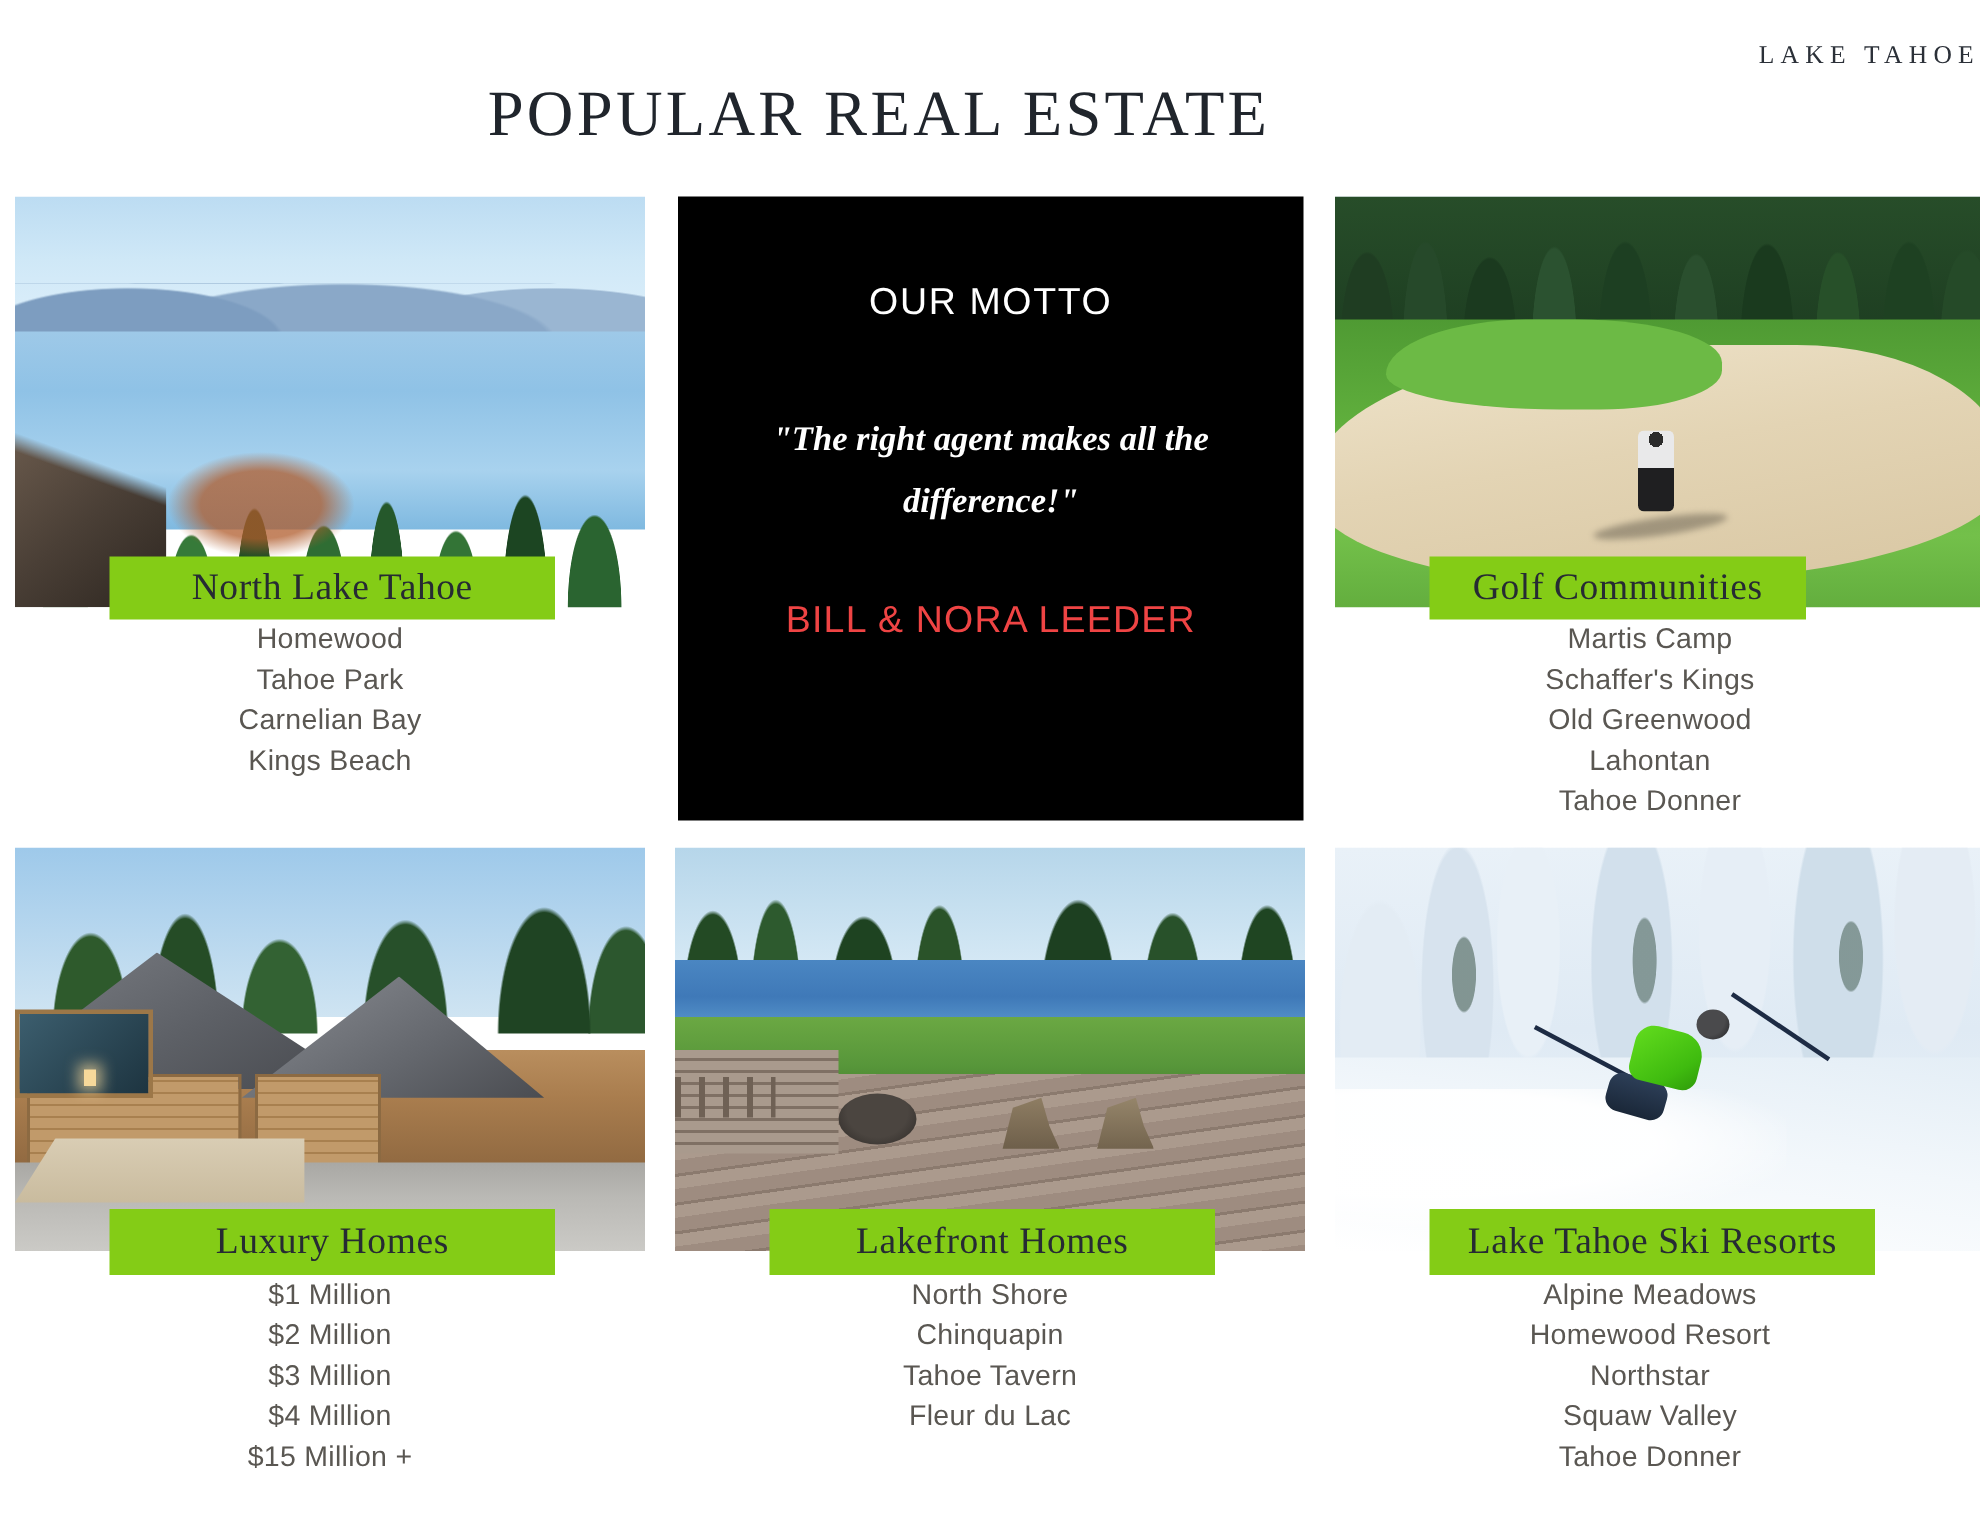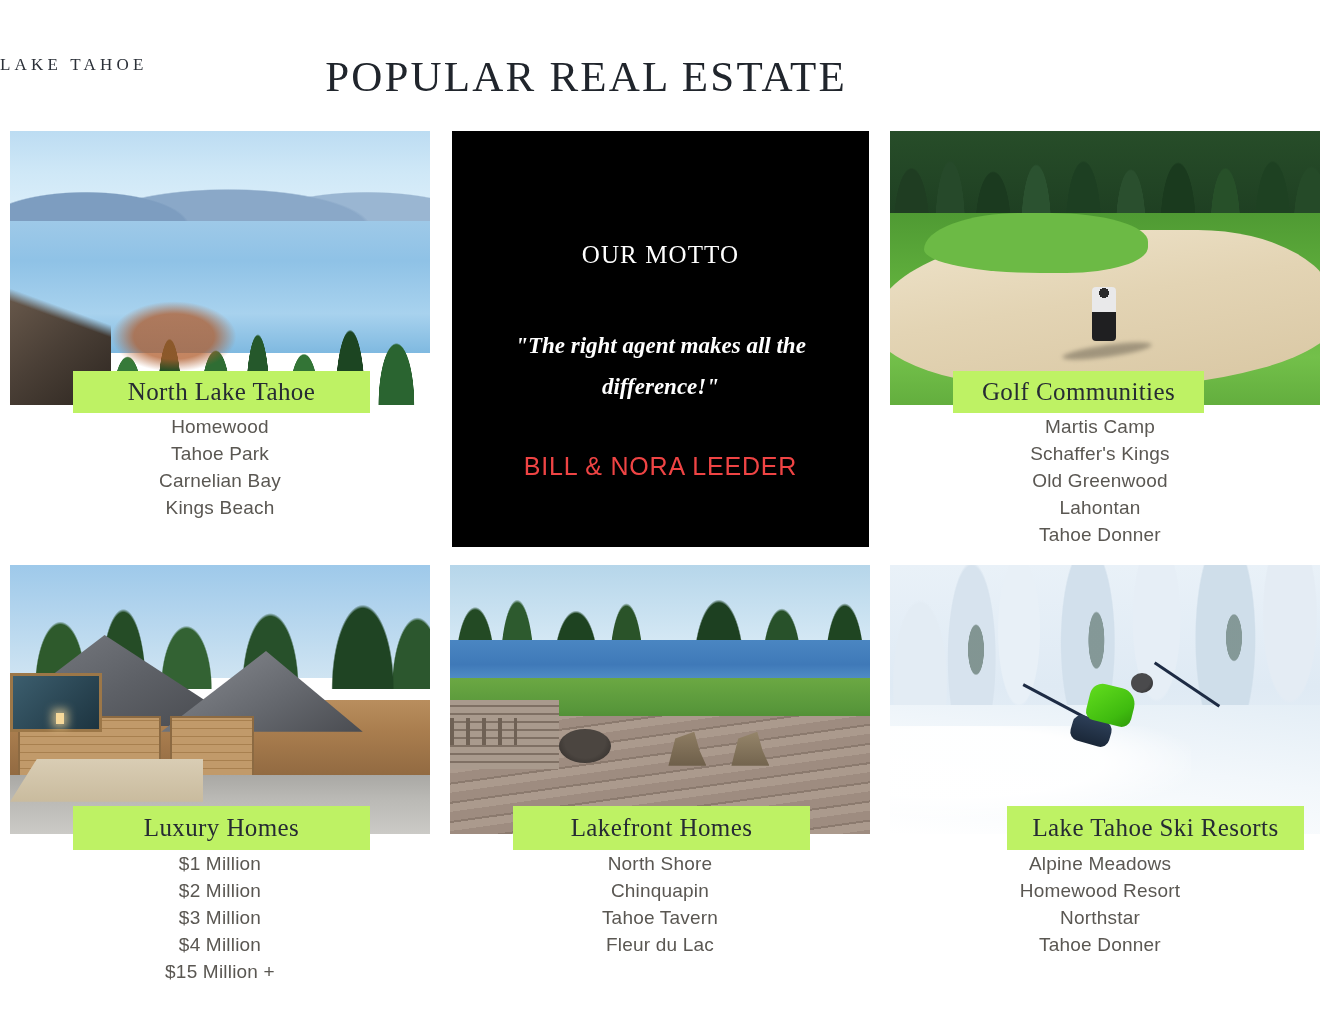--- a/index.html
+++ b/index.html
@@ -7,38 +7,38 @@
     width:1320px; height:1010px;
     background:#ffffff;
     font-family:"Liberation Sans", sans-serif;
     overflow:hidden;
   }
   .page { position:relative; width:1320px; height:1010px; background:#fff; }
 
   
   .eyebrow {
     position:absolute; left:0; top:27px; width:1320px;
-    text-align:left;
+    text-align:right;
     font-family:"Liberation Serif", serif;
-    font-size:17px; letter-spacing:4.2px; color:#2b3038;margin-top:28px;
+    font-size:17px; letter-spacing:4.2px; color:#2b3038;
   }
   .headline {
     position:absolute; left:0; top:52px; width:1172px;
     text-align:center;
     font-family:"Liberation Serif", serif;
     font-weight:400;
     font-size:43px; letter-spacing:2.2px; color:#20252c;
     white-space:nowrap;
   }
 
   
   .card { position:absolute; }
   .photo { position:absolute; overflow:hidden; }
   .band {
-    position:absolute; background:#bef264;
+    position:absolute; background:#84cc16;
     display:flex; align-items:center; justify-content:center;
   }
   .band-title {
     font-family:"Liberation Serif", serif;
     font-weight:400; font-size:25px; color:#262b33;
     letter-spacing:0.4px; white-space:nowrap;
   }
   .list { position:absolute; text-align:center; }
   .list-item {
     font-family:"Liberation Sans", sans-serif;
@@ -46,22 +46,22 @@
     letter-spacing:0.2px; white-space:nowrap;
   }
 
   
   .motto {
     position:absolute; left:452px; top:131px;
     width:417px; height:416px; background:#000000;
     display:flex; flex-direction:column; align-items:center;
   }
   .motto-label {
-    margin-top:110px;
-    font-family:Liberation Serif, serif;
+    margin-top:56px;
+    font-family:Liberation Sans, sans-serif;
     font-size:25px; letter-spacing:1.1px; color:#ffffff;
   }
   .motto-quote {
     margin-top:56px; width:330px; text-align:center;
     font-family:"Liberation Serif", serif;
     font-style:italic; font-weight:700;
     font-size:23px; line-height:41px; color:#ffffff;
   }
   .motto-author {
     margin-top:45px;
@@ -422,24 +422,25 @@
       <div class="ph-layer ski-trees"></div>
       <div class="ph-layer ski-dark"></div>
       <div class="ph-layer ski-slope"></div>
       <div class="ph-layer ski-spray"></div>
       <div class="ph-layer ski-pole2"></div>
       <div class="ph-layer ski-pants"></div>
       <div class="ph-layer ski-jacket"></div>
       <div class="ph-layer ski-helmet"></div>
       <div class="ph-layer ski-pole1"></div>
     </div>
-    <div class="band" style="left:1007px; top:806px; width:297px; height:44px;">
+    <div class="band" style="left:953px; top:806px; width:297px; height:44px;">
       <span class="band-title">Lake Tahoe Ski Resorts</span>
     </div>
     <div class="list" style="left:890px; top:850px; width:420px;">
       <div class="list-item">Alpine Meadows</div>
       <div class="list-item">Homewood Resort</div>
       <div class="list-item">Northstar</div>
+      <div class="list-item">Squaw Valley</div>
       <div class="list-item">Tahoe Donner</div>
     </div>
   </div>
 
 </div>
 
 </body></html>

